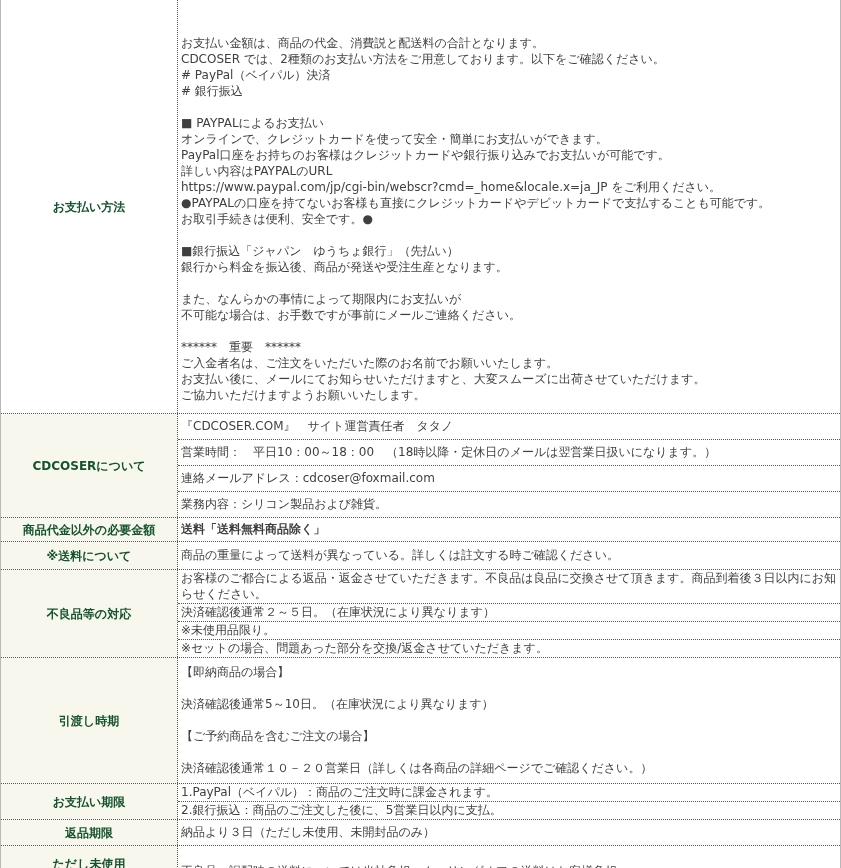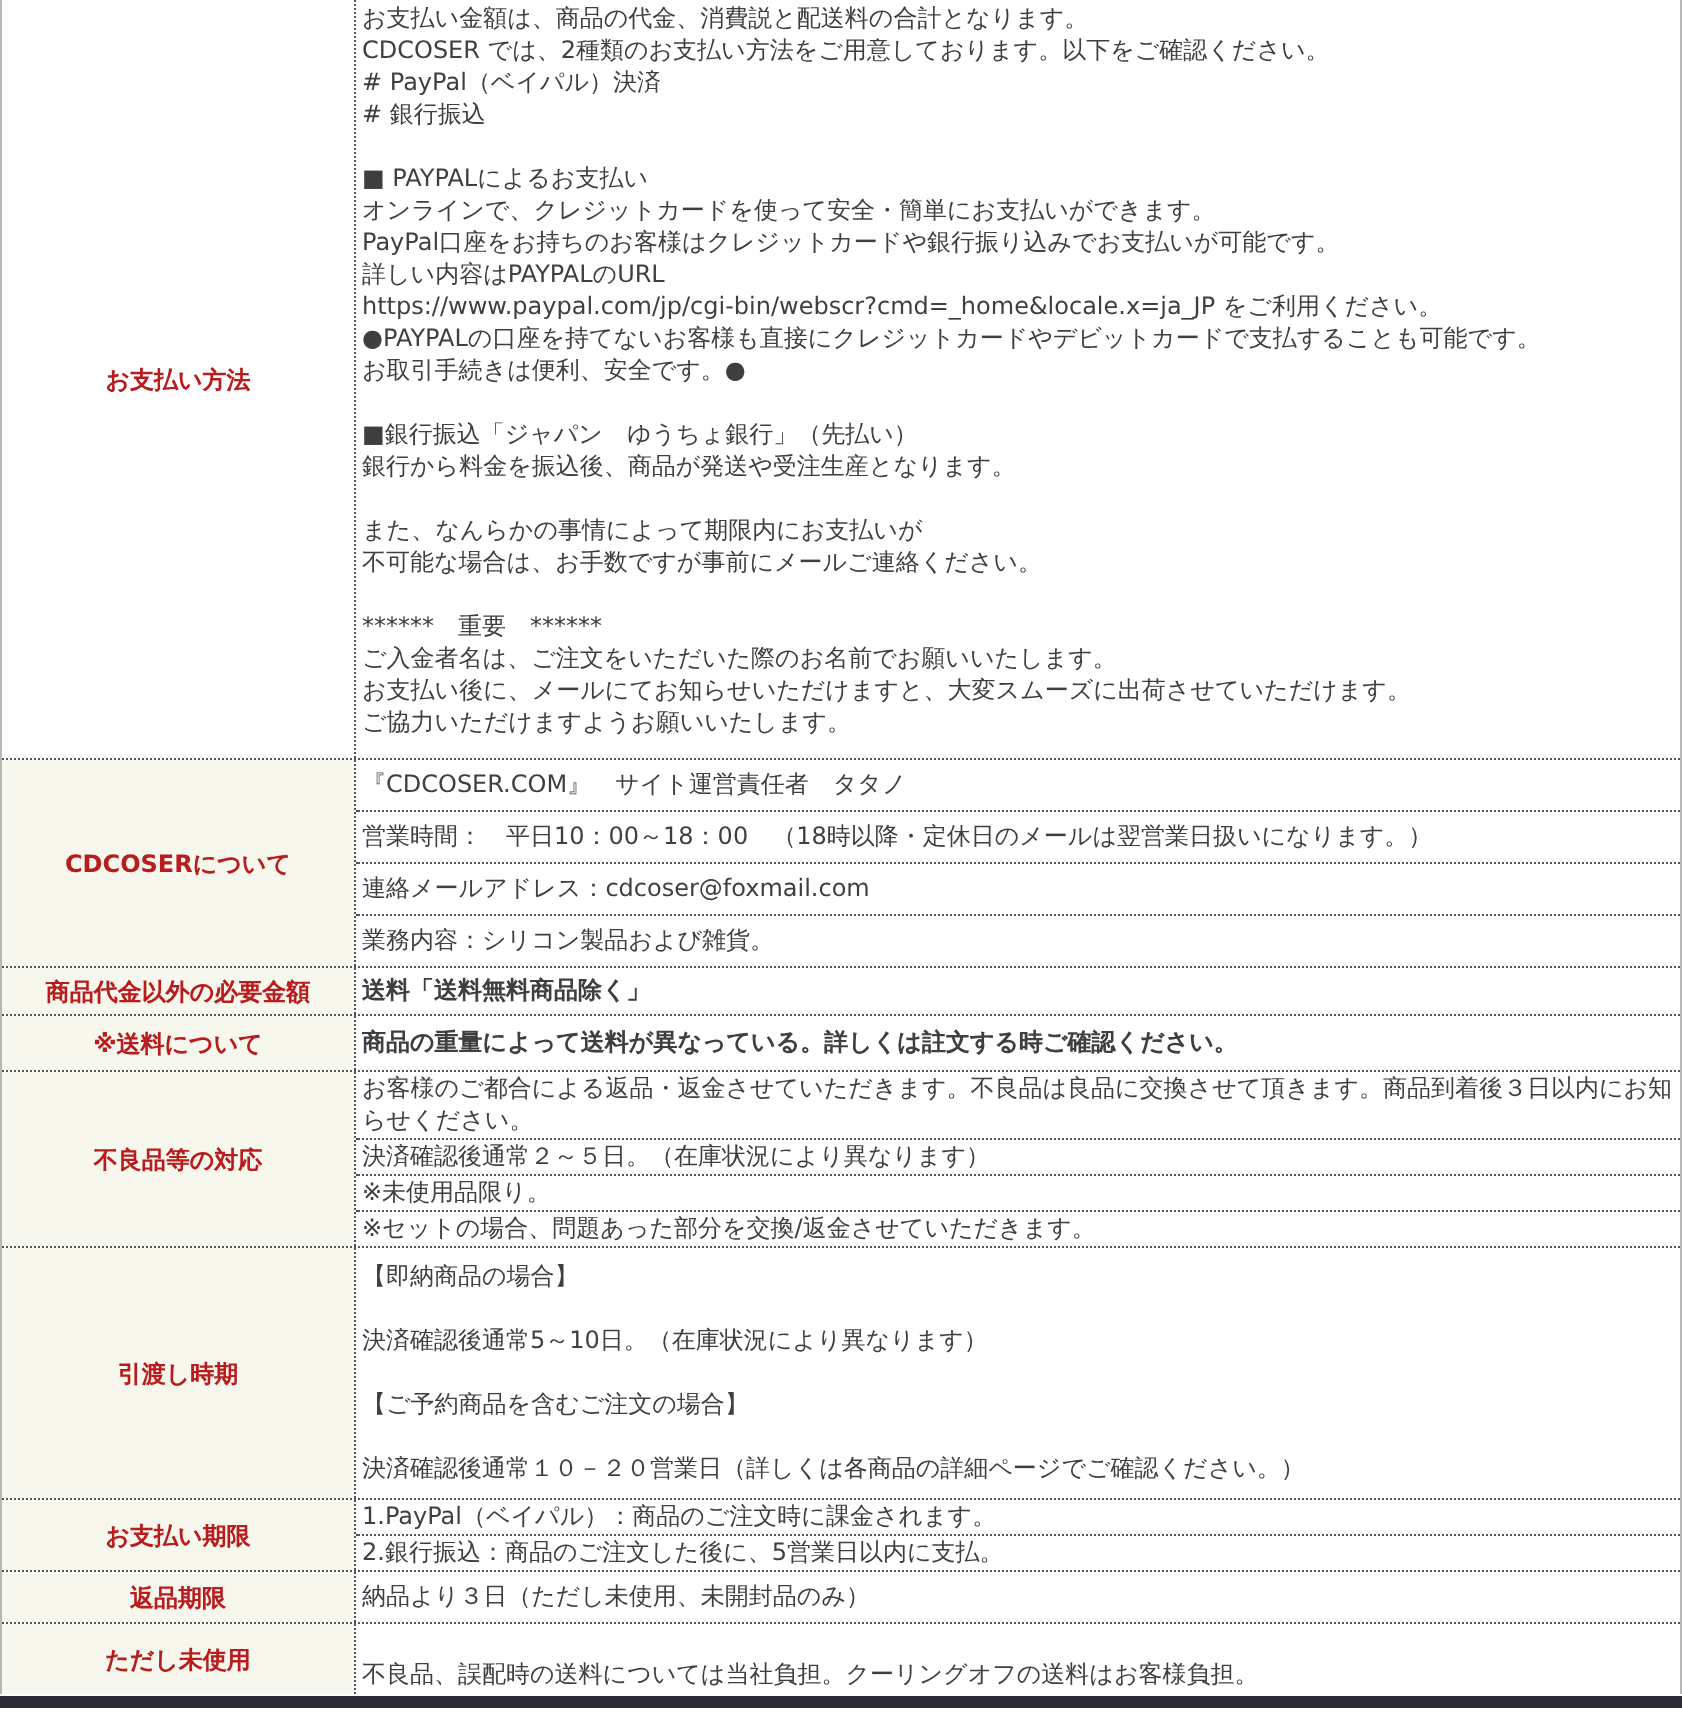--- a/index.html
+++ b/index.html
@@ -29,21 +29,21 @@
   }
   .label-cell {
     flex: 0 0 177px;
     width: 177px;
     box-sizing: border-box;
     display: flex;
     align-items: center;
     justify-content: center;
     text-align: center;
     font-weight: bold;
-    color: #b91c1c;
+    color: #14532d;
     background: #f7f7ee;
     border-right: 1px dotted #555;
     padding: 2px 4px;
   }
   .row-payment-method .label-cell {
     background: #ffffff;
   }
   .content-cell {
     flex: 1 1 auto;
     min-width: 0;
@@ -51,20 +51,21 @@
     flex-direction: column;
     justify-content: center;
   }
   .text-block {
     white-space: pre-line;
     padding: 2px 3px;
     word-wrap: break-word;
   }
   .row-payment-method .text-block {
     padding: 1px 3px 10px 3px;
+    margin-top: 34px;
   }
   .row-delivery .text-block {
     padding: 6px 3px 7px 3px;
   }
   .subrow {
     box-sizing: border-box;
     padding: 4px 3px 5px 3px;
     word-wrap: break-word;
   }
   .subrow + .subrow {
@@ -72,21 +73,20 @@
   }
   .subrow-tight {
     padding: 0 3px 1px 3px;
   }
   .row-extra-fees .text-block {
     padding: 3px 3px 4px 3px;
     font-weight: bold;
   }
   .row-shipping-note .text-block {
     padding: 5px 3px 6px 3px;
-    font-weight: bold;
   }
   .row-return-deadline .text-block {
     padding: 4px 3px 5px 3px;
   }
   .row-return-shipping .text-block {
     padding: 1px 3px 2px 3px;
     margin-top: 16px;
   }
   .email {
     font-weight: normal;

